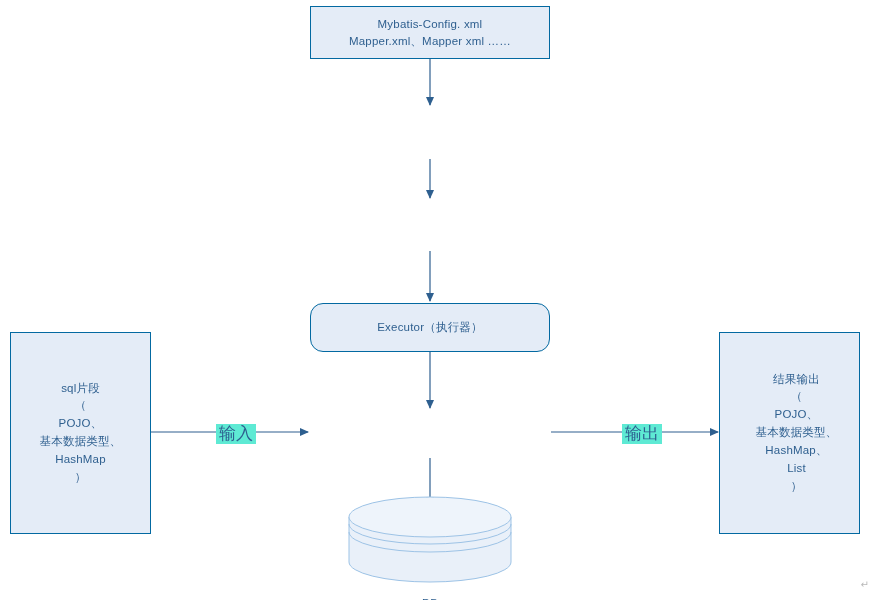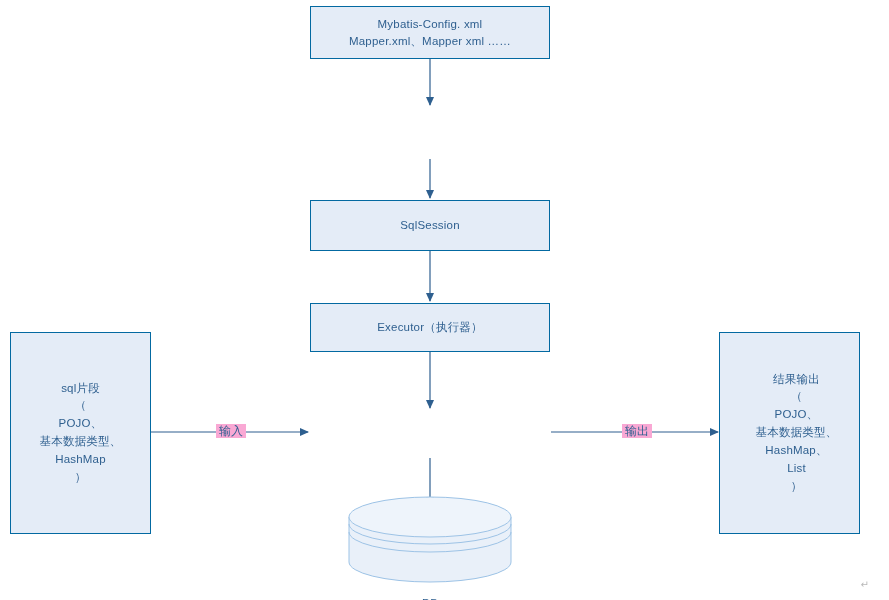--- a/index.html
+++ b/index.html
@@ -35,22 +35,22 @@
     display: block;
     white-space: pre-line;
     padding: 0 6px;
   }
   .tall .label {
     line-height: 1.55;
   }
   .edge-label {
     position: absolute;
     color: #2e5f8f;
-    font-size: 12px;
-    background: #f9a8d4;
+    font-size: 17px;
+    background: #5eead4;
     padding: 0 3px;
     white-space: nowrap;
     line-height: 1.2;
   }
   svg.wires {
     position: absolute;
     left: 0;
     top: 0;
     width: 889px;
     height: 600px;
@@ -107,25 +107,22 @@
       <path d="M349,532 A81,20 0 0 0 511,532" fill="none" stroke="#9dc3e6" stroke-width="1"></path>
     </g>
   </svg>
 
   <div class="node" style="left:310px; top:6px; width:240px; height:53px;">
     <span class="label">Mybatis-Config. xml
 Mapper.xml、Mapper xml ……</span>
   </div>
 
 
-  <div class="node" style="left:310px; top:200px; width:240px; height:51px;">
-    <span class="label">SqlSession</span>
-  </div>
 
-  <div class="node" style="left:310px; top:303px; width:240px; height:49px;">
+  <div class="node" style="left:310px; top:303px; width:240px; height:49px;border-radius:13px;">
     <span class="label">Executor（执行器）</span>
   </div>
 
 
   <div class="node tall" style="left:10px; top:332px; width:141px; height:202px;">
     <span class="label">sql片段
 （
 POJO、
 基本数据类型、
 HashMap

